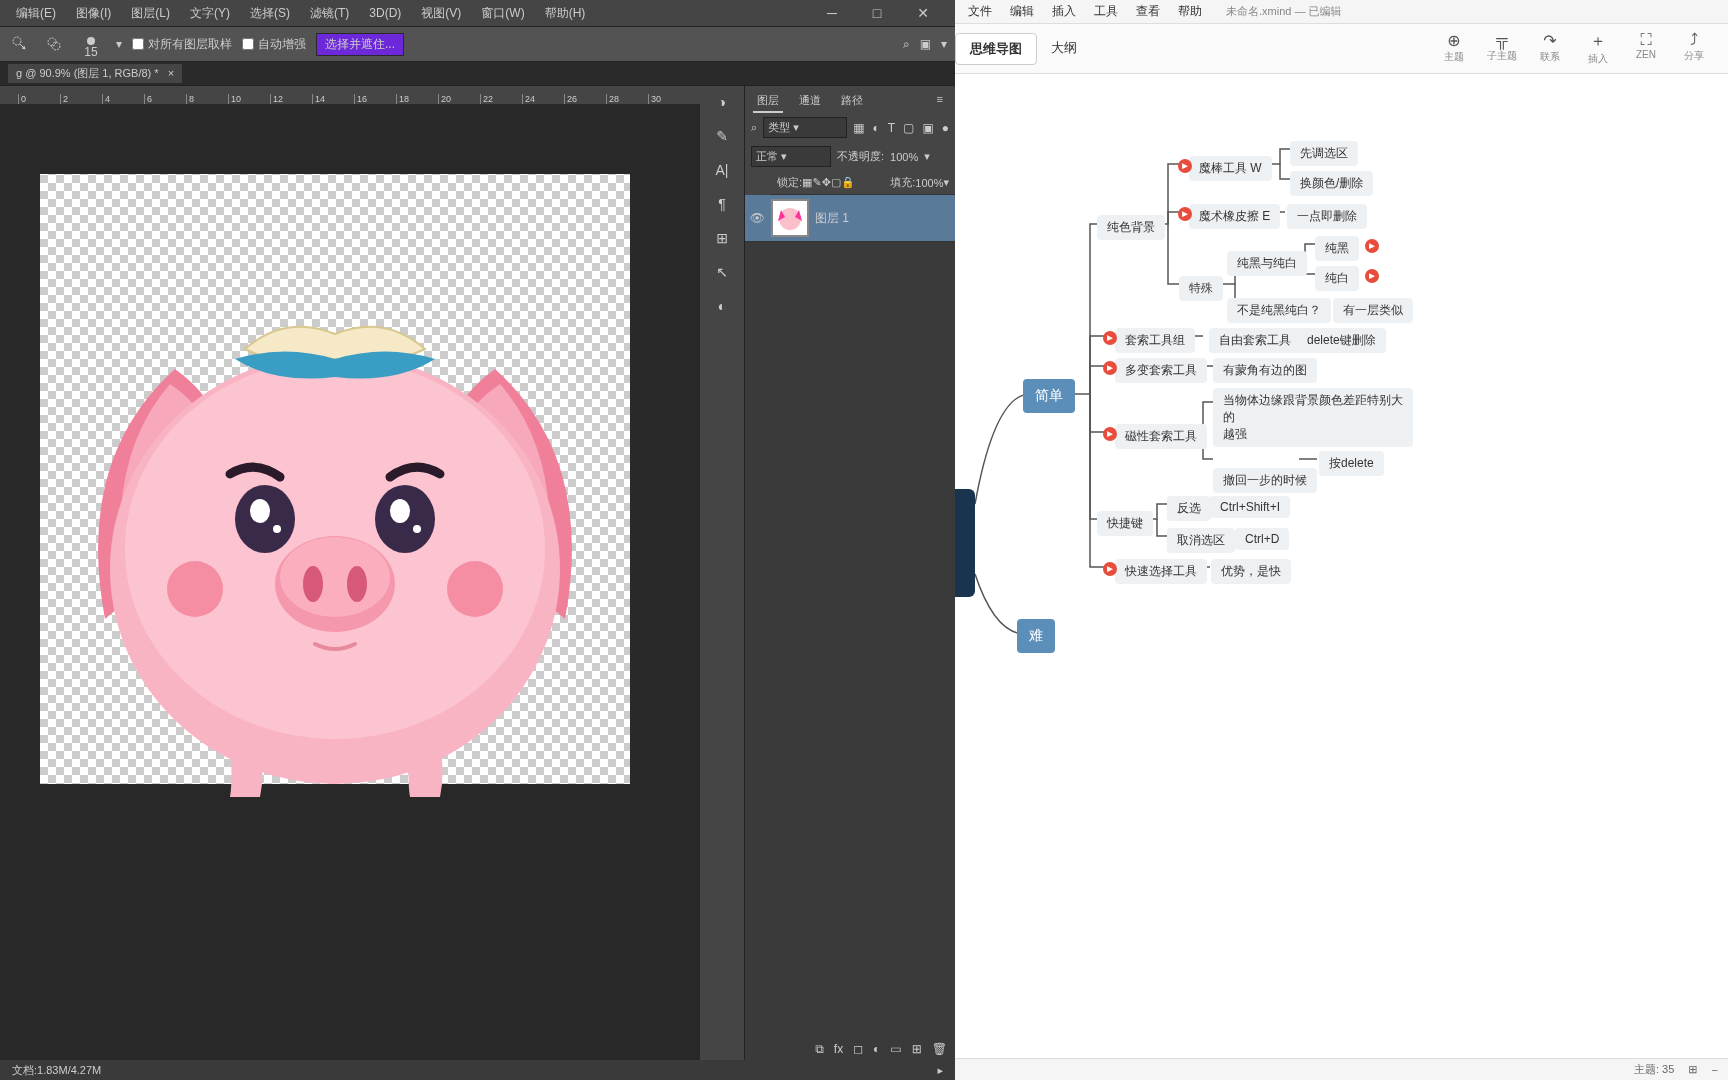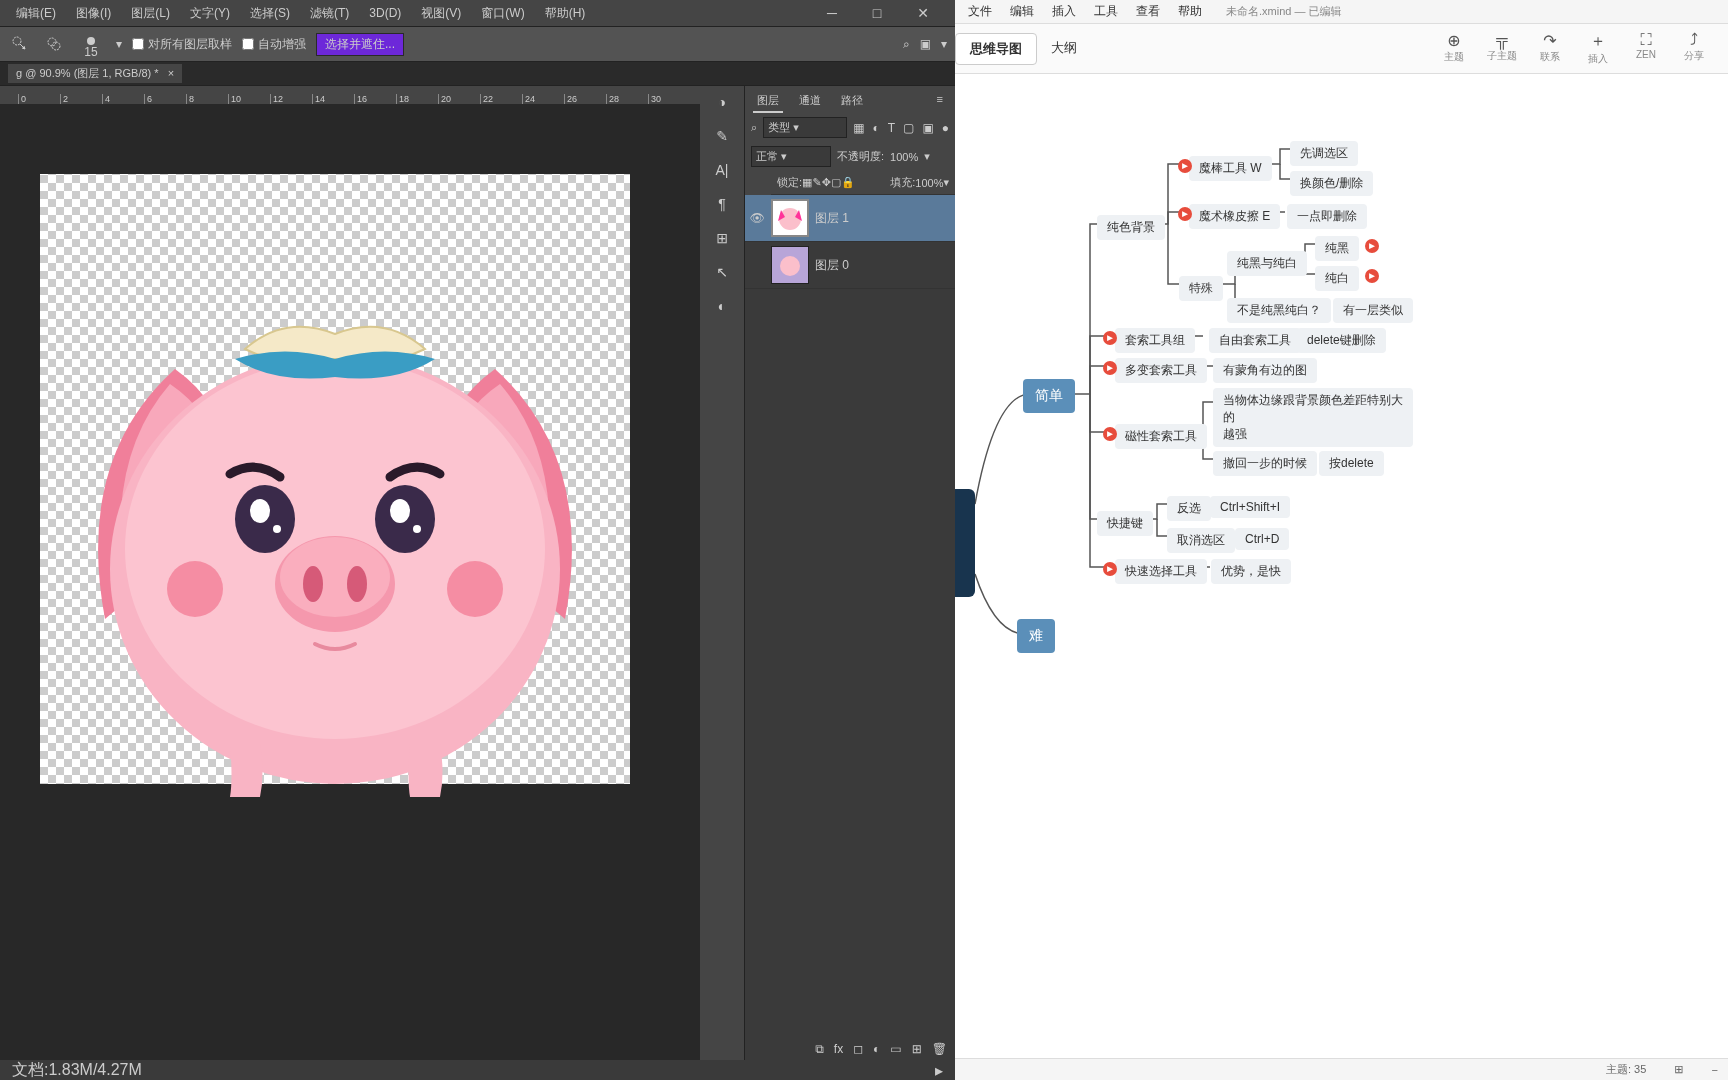--- a/index.html
+++ b/index.html
@@ -39,21 +39,21 @@
 .panel-icons { display: flex; gap: 8px; font-size: 12px; }
 .panel-lock { display: flex; align-items: center; padding: 4px 6px; font-size: 11px; border-bottom: 1px solid #333; margin-left: 26px; }
 .layers { flex: 1; background: #3a3a3a; overflow: auto; }
 .layer { display: flex; align-items: center; padding: 4px; gap: 6px; border-bottom: 1px solid #333; }
 .layer.sel { background: #5a7a9a; }
 .layer-vis { width: 16px; text-align: center; }
 .layer-thumb { width: 38px; height: 38px; background: #fff; border: 1px solid #222; display: flex; align-items: center; justify-content: center; }
 .layer-thumb.link { border: 2px solid #888; }
 .tiny-pig { width: 30px; height: 30px; }
 .panel-bottom { display: flex; justify-content: flex-end; padding: 4px 8px; gap: 10px; background: #3a3a3a; font-size: 12px; }
-.ps-status { height: 20px; background: #3a3a3a; display: flex; align-items: center; padding: 0 12px; font-size: 16px; }
+.ps-status { height: 20px; background: #3a3a3a; display: flex; align-items: center; padding: 0 12px; font-size: 11px; }
 .ps-status-arrow { margin-left: auto; }
 
 
 .xm { flex: 1; background: #fff; color: #333; display: flex; flex-direction: column; font-size: 12px; }
 .xm-menubar { display: flex; height: 24px; align-items: center; padding: 0 4px; gap: 0; background: #f5f5f5; border-bottom: 1px solid #ddd; }
 .xm-menubar span { padding: 3px 9px; }
 .xm-title { margin-left: 6px; color: #888; font-size: 11px; }
 .xm-toolbar { display: flex; height: 50px; align-items: center; background: #fafafa; border-bottom: 1px solid #ddd; }
 .xm-viewtabs { display: flex; gap: 0; }
 .xm-viewtab { padding: 6px 14px; font-size: 13px; }
@@ -61,21 +61,21 @@
 .xm-tools { margin-left: auto; display: flex; gap: 0; padding-right: 10px; }
 .xm-tool { display: flex; flex-direction: column; align-items: center; width: 48px; font-size: 10px; color: #888; }
 .xm-tool-icon { font-size: 16px; color: #555; }
 .xm-canvas { flex: 1; position: relative; overflow: hidden; background: #fff; }
 .node { position: absolute; padding: 4px 10px; border-radius: 4px; font-size: 12px; white-space: nowrap; }
 .node.root { background: #18344e; color: #fff; left: -10px; top: 415px; width: 30px; height: 108px; border-radius: 0 6px 6px 0; }
 .node.blue { background: #5b8fb9; color: #fff; font-size: 14px; padding: 8px 12px; }
 .node.gray { background: #eef1f4; color: #333; }
 .marker { position: absolute; width: 14px; height: 14px; background: #e74c3c; border-radius: 50%; display: flex; align-items: center; justify-content: center; color: #fff; font-size: 9px; font-weight: bold; }
 .marker::after { content: "▶"; font-size: 7px; }
-.xm-status { height: 22px; background: #f5f5f5; border-top: 1px solid #ddd; display: flex; align-items: center; justify-content: flex-end; padding: 0 10px; gap: 28px; font-size: 11px; color: #666; }
+.xm-status { height: 22px; background: #f5f5f5; border-top: 1px solid #ddd; display: flex; align-items: center; justify-content: flex-end; padding: 0 10px; gap: 14px; font-size: 11px; color: #666; }
 
 svg { overflow: visible; }
 </style>
 </head>
 <body>
 
 <div class="ps">
   <div class="ps-menubar">
     <span>编辑(E)</span>
     <span>图像(I)</span>
@@ -245,29 +245,20 @@
         <div class="layer sel">
           <span class="layer-vis">👁</span>
           <div class="layer-thumb link">
             <svg class="tiny-pig" viewBox="0 0 30 30">
                 <circle cx="15" cy="16" r="11" fill="#fbbfcb"></circle>
                 <path d="M6 7 L3 18 L10 14Z" fill="#f39"></path>
                 <path d="M24 7 L27 18 L20 14Z" fill="#f39"></path>
               </svg>
           </div>
           <span>图层 1</span>
-        </div>
-        <div class="layer">
-          <span class="layer-vis"></span>
-          <div class="layer-thumb" style="background:#b8a5d8">
-            <svg class="tiny-pig" viewBox="0 0 30 30">
-                <circle cx="15" cy="16" r="10" fill="#fbbfcb"></circle>
-              </svg>
-          </div>
-          <span>图层 0</span>
         </div>
       </div>
       <div class="panel-bottom">
         <span>⧉</span>
         <span>fx</span>
         <span>◻</span>
         <span>◐</span>
         <span>▭</span>
         <span>⊞</span>
         <span>🗑</span>
@@ -374,21 +365,21 @@
 
     <div class="node gray" style="left:234px;top:82px">魔棒工具   W</div>
     <div class="node gray" style="left:234px;top:130px">魔术橡皮擦   E</div>
     <div class="node gray" style="left:224px;top:202px">特殊</div>
 
     <div class="node gray" style="left:254px;top:254px">自由套索工具</div>
     <div class="node gray" style="left:258px;top:284px">有蒙角有边的图</div>
     <div class="node gray" style="left:258px;top:314px;max-width:200px;white-space:normal">
       <span>当物体边缘跟背景颜色差距特别大的</span><br><span>越强</span>
     </div>
-    <div class="node gray" style="left:258px;top:377px">撤回一步的时候</div>
+    <div class="node gray" style="left:258px;top:394px">撤回一步的时候</div>
 
     <div class="node gray" style="left:212px;top:422px">反选</div>
     <div class="node gray" style="left:212px;top:454px">取消选区</div>
     <div class="node gray" style="left:255px;top:422px">Ctrl+Shift+I</div>
     <div class="node gray" style="left:280px;top:454px">Ctrl+D</div>
     <div class="node gray" style="left:256px;top:485px">优势，是快</div>
 
     <div class="node gray" style="left:335px;top:67px">先调选区</div>
     <div class="node gray" style="left:335px;top:97px">换颜色/删除</div>
     <div class="node gray" style="left:332px;top:130px">一点即删除</div>

